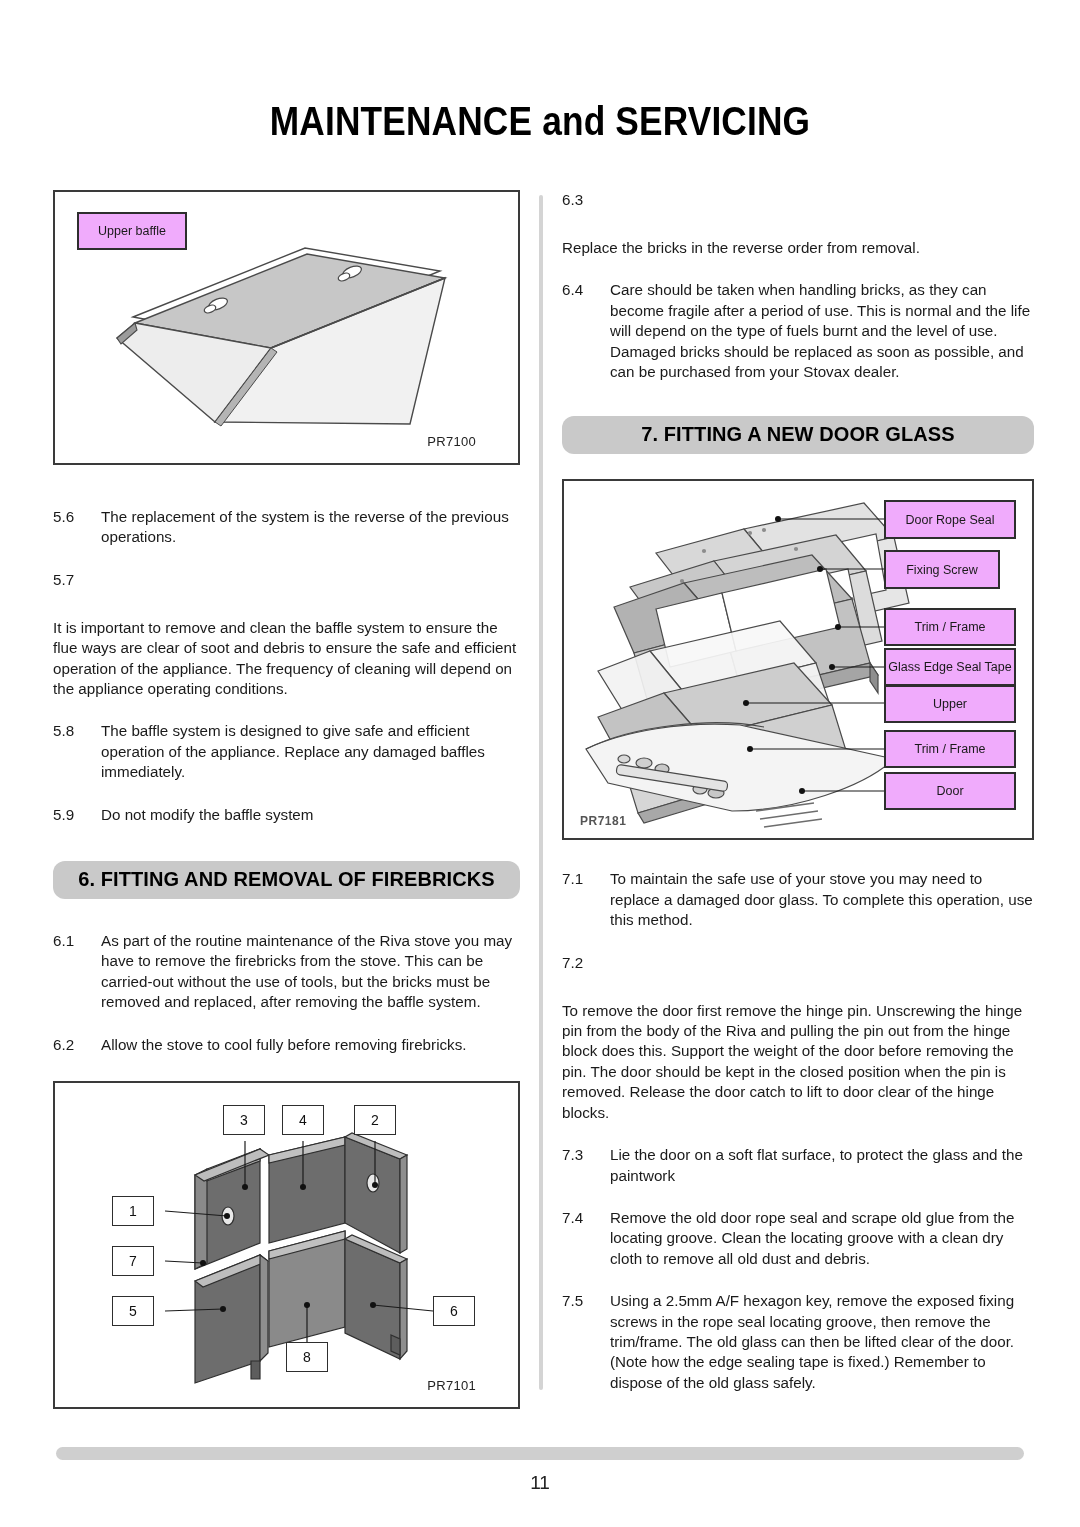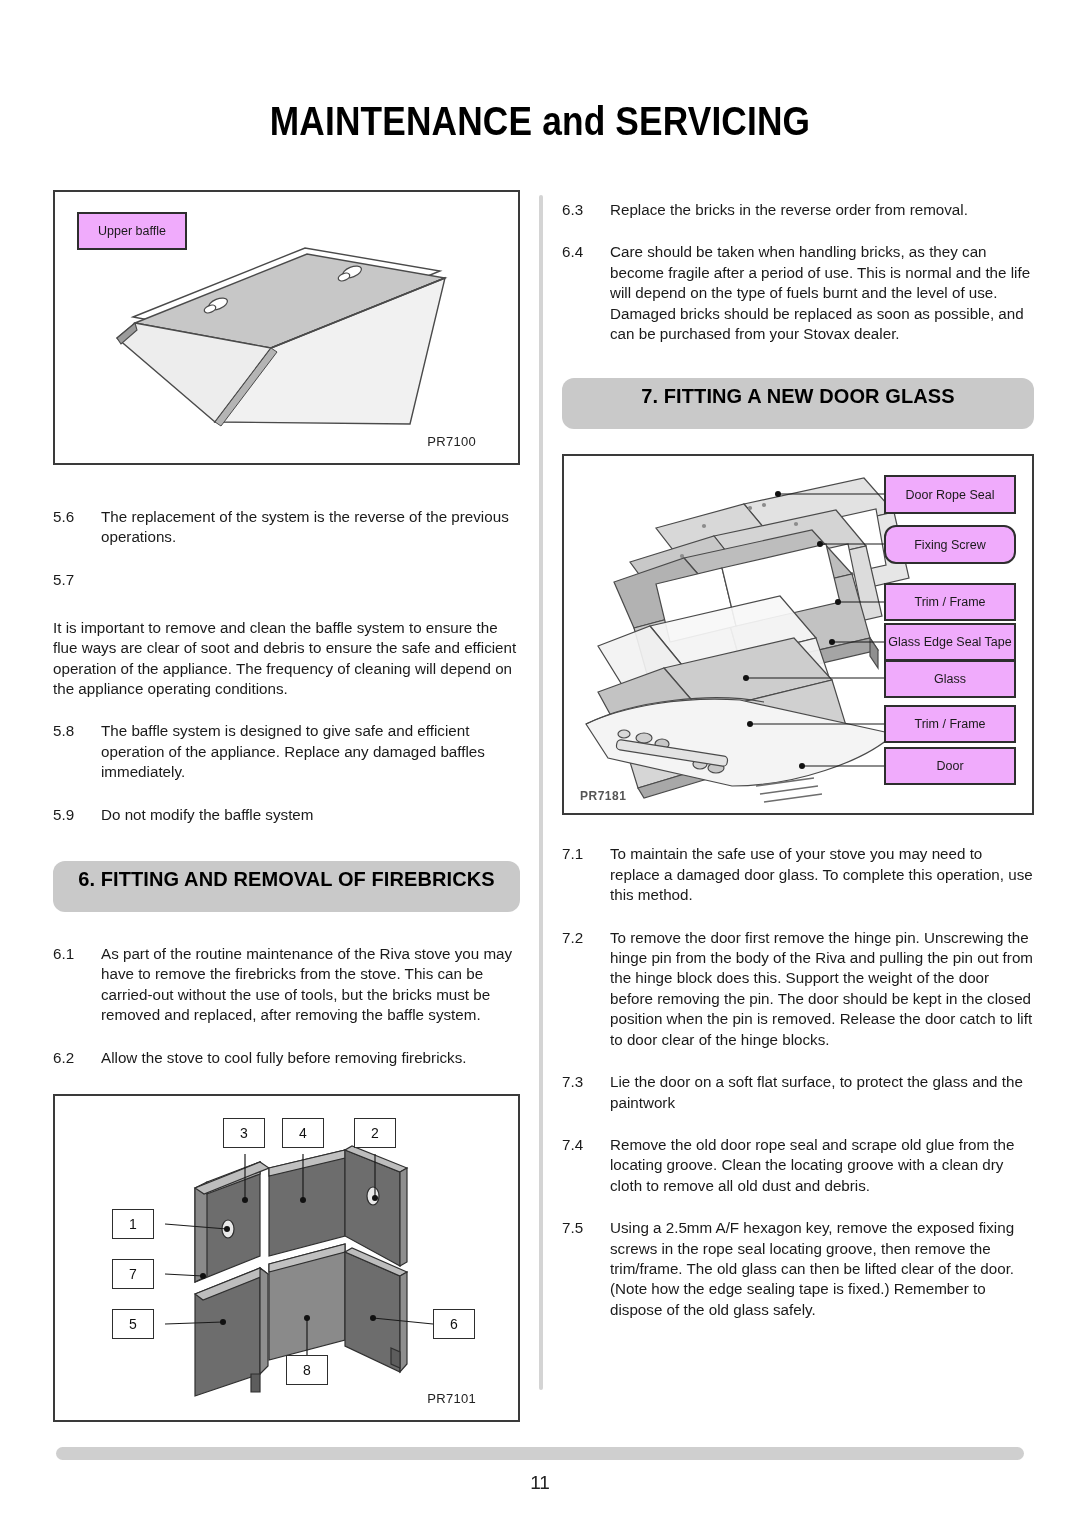--- a/index.html
+++ b/index.html
@@ -62,21 +62,21 @@
   .para .body { flex: 1 1 auto; }
 
   
   .section-bar {
     background: #c9c9c9;
     border-radius: 12px;
     text-align: center;
     font-size: 20px;
     font-weight: bold;
     color: #000;
-    padding: 7px 10px 21px;
+    padding: 7px 10px 8px;
     letter-spacing: 0.1px;
   }
 
   
   .figure-box {
     border: 2px solid #3a3a3a;
     background: #fff;
     position: relative;
     box-sizing: border-box;
   }
@@ -285,21 +285,21 @@
     <div class="num-box" style="left:231px;top:259px;">
       <span>8</span>
     </div>
 
     <div class="fig-code" style="right:42px;bottom:14px;">PR7101</div>
   </div>
 </div>
 
 <div class="column" id="right-column">
 
-  <div class="para" style="margin-top:10px;">
+  <div class="para" style="flex-direction:column;">
     <div class="num">6.3</div>
     <div class="body">Replace the bricks in the reverse order from removal.</div>
   </div>
 
   <div class="para" style="margin-top:22px;">
     <div class="num">6.4</div>
     <div class="body">Care should be taken when handling bricks, as they can become fragile after a period of use. This is normal and the life will depend on the type of fuels burnt and the level of use. Damaged bricks should be replaced as soon as possible, and can be purchased from your Stovax dealer.</div>
   </div>
 
   <div class="section-bar" style="margin-top:34px;">7. FITTING A NEW DOOR GLASS</div>
@@ -408,48 +408,48 @@
         <circle cx="268" cy="186" r="3"></circle>
         <circle cx="182" cy="222" r="3"></circle>
         <circle cx="186" cy="268" r="3"></circle>
         <circle cx="238" cy="310" r="3"></circle>
       </g>
     </svg>
 
     <div class="callout-box" style="left:320px;top:19px;width:132px;height:39px;align-items:center;">
       <span>Door Rope Seal</span>
     </div>
-    <div class="callout-box" style="left:320px;top:69px;width:132px;height:39px;border-radius:12px;">
+    <div class="callout-box" style="left:320px;top:69px;width:116px;height:39px;">
       <span>Fixing Screw</span>
     </div>
     <div class="callout-box" style="left:320px;top:127px;width:132px;height:38px;">
       <span>Trim / Frame</span>
     </div>
     <div class="callout-box" style="left:320px;top:167px;width:132px;height:38px;">
       <span>Glass Edge Seal Tape</span>
     </div>
     <div class="callout-box" style="left:320px;top:204px;width:132px;height:38px;">
-      <span>Glass</span>
+      <span>Upper</span>
     </div>
     <div class="callout-box" style="left:320px;top:249px;width:132px;height:38px;">
       <span>Trim / Frame</span>
     </div>
     <div class="callout-box" style="left:320px;top:291px;width:132px;height:38px;">
       <span>Door</span>
     </div>
 
     <div class="fig-code" style="left:16px;bottom:10px;font-size:12px;font-weight:bold;letter-spacing:0.5px;color:#555;">PR7181</div>
   </div>
 
   <div class="para" style="margin-top:29px;">
     <div class="num">7.1</div>
     <div class="body">To maintain the safe use of your stove you may need to replace a damaged door glass. To complete this operation, use this method.</div>
   </div>
 
-  <div class="para" style="margin-top:22px;">
+  <div class="para" style="margin-top:22px;flex-direction:column;">
     <div class="num">7.2</div>
     <div class="body">To remove the door first remove the hinge pin. Unscrewing the hinge pin from the body of the Riva and pulling the pin out from the hinge block does this. Support the weight of the door before removing the pin. The door should be kept in the closed position when the pin is removed. Release the door catch to lift to door clear of the hinge blocks.</div>
   </div>
 
   <div class="para" style="margin-top:22px;">
     <div class="num">7.3</div>
     <div class="body">Lie the door on a soft flat surface, to protect the glass and the paintwork</div>
   </div>
 
   <div class="para" style="margin-top:22px;">

